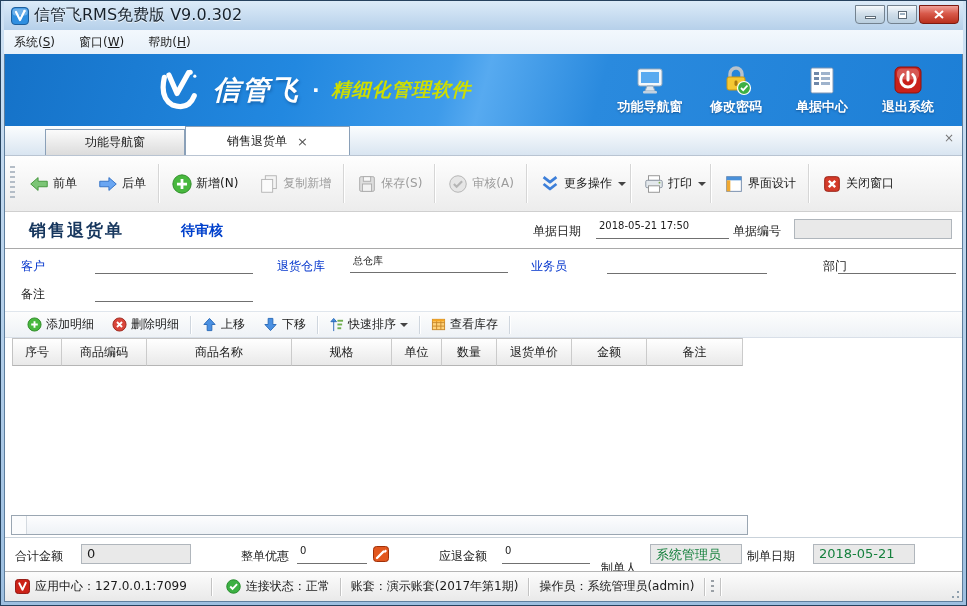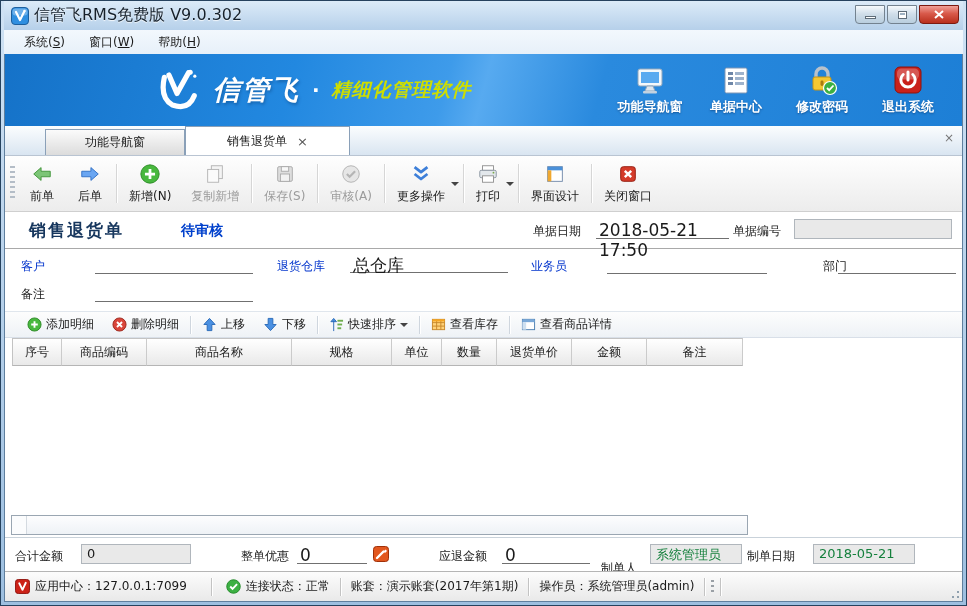--- a/index.html
+++ b/index.html
@@ -10,21 +10,21 @@
   .titlebar{height:29px;display:flex;align-items:center;padding:0 4px;background:linear-gradient(#dcebf8,#b6d0ea)}
   .app-ico{width:18px;height:18px;margin:0 5px 0 3px;flex:0 0 auto}
   .title-text{font-size:16px;color:#15202b;text-shadow:0 1px 1px rgba(255,255,255,.85)}
   .win-controls{margin-left:auto;display:flex;gap:2px;align-self:flex-start;padding-top:4px}
   .win-btn{width:30px;height:19px;border:1px solid #73828f;border-radius:0 0 4px 4px;background:linear-gradient(#f6fafd,#cfdde9 48%,#b9cede);display:flex;align-items:center;justify-content:center;cursor:pointer}
   .win-btn.close{width:40px;background:linear-gradient(#f0a198,#d8594a 45%,#b92f1d);border-color:#7c1a10}
   .g-min{width:11px;height:3px;background:#fff;border:1px solid #5e6c78;margin-top:6px}
   .g-max{width:9px;height:8px;border:1px solid #5e6c78;background:#fff;position:relative}
   .g-max::after{content:"";position:absolute;left:1px;right:1px;top:1px;height:2px;background:#9fb2c2}
   
-  .menubar{height:24px;background:linear-gradient(#f3f8fd,#e7f0f9);display:flex;align-items:center;padding-left:10px;gap:4px}
+  .menubar{height:24px;background:linear-gradient(#f3f8fd,#e7f0f9);display:flex;align-items:center;gap:4px}
   .menu-item{padding:2px 10px;cursor:pointer}
   .menu-item u{text-decoration:underline}
   
   .client{flex:1;background:#fff;border:1px solid #5f7f9e;border-top:none;display:flex;flex-direction:column;overflow:hidden}
   
   .banner{height:72px;background:linear-gradient(105deg,#1572c8 0%,#2288e0 30%,#3e9bea 46%,#57aaf0 50%,#2a8ade 62%,#1d7fd6 100%);display:flex;align-items:center;position:relative;overflow:hidden}
   .logo{display:flex;align-items:center;margin-left:146px;gap:10px}
   .logo-mark{width:52px;height:46px}
   .logo-text{font-size:27px;font-weight:bold;color:#fff;font-style:italic;letter-spacing:2px;text-shadow:1px 2px 3px rgba(0,40,90,.35)}
   .logo-dot{color:#fff;font-size:20px;font-weight:bold;margin:0 2px}
@@ -36,35 +36,35 @@
   
   .tabstrip{height:29px;background:linear-gradient(#fbfdfe,#d9e5f1);display:flex;align-items:flex-end;padding-left:40px;position:relative}
   .tab{border:1px solid #8aa0b8;border-bottom:none;display:flex;align-items:center;justify-content:center;cursor:pointer;gap:10px}
   .tab.inactive{height:26px;width:140px;background:linear-gradient(#fbfbfb,#dcdcdc)}
   .tab.active{height:29px;width:165px;background:#fff;font-weight:normal}
   .tab-close{color:#555;font-size:13px;line-height:1;cursor:pointer}
   .strip-close{position:absolute;right:8px;top:5px;color:#777;font-size:12px;cursor:pointer}
   
   .toolbar{height:57px;background:linear-gradient(#fefefe,#ececec);border-top:1px solid #b9c4d2;border-bottom:1px solid #cfcfcf;display:flex;align-items:stretch;padding:2px 0}
   .grip{width:5px;margin:8px 3px 8px 5px;background:repeating-linear-gradient(180deg,#b4bdc7 0 2px,transparent 2px 5px)}
-  .tb-btn{display:flex;flex-direction:column;align-items:center;justify-content:center;gap:3px;padding:2px 10px;min-width:48px;cursor:pointer;position:relative}
+  .tb-btn{display:flex;flex-direction:row;align-items:center;justify-content:center;gap:3px;padding:2px 10px;min-width:48px;cursor:pointer;position:relative}
   .tb-btn svg{width:22px;height:22px}
   .tb-btn .lbl{font-size:12px;white-space:nowrap}
   .tb-btn.disabled{cursor:default}
   .tb-btn.disabled .lbl{color:#9b9b9b}
   .tb-sep{width:1px;background:#d6d6d6;margin:6px 2px;box-shadow:1px 0 0 #fff}
   .caret{width:0;height:0;border-left:4px solid transparent;border-right:4px solid transparent;border-top:4px solid #444}
   .tb-caret{position:absolute;right:2px;top:24px}
   
   .form-header{height:37px;position:relative;border-bottom:1px solid #a9a9a9}
   .form-title{position:absolute;left:24px;top:7px;font-size:17px;font-weight:bold;color:#17375e;letter-spacing:2px}
   .form-status{position:absolute;left:176px;top:10px;font-size:14px;font-weight:bold;color:#0040cc}
   .lbl-blue{color:#0033cc}
   .lbl-dark{color:#222}
-  .u-input{display:inline-block;border-bottom:1px solid #707070;height:19px;font-size:17px;padding:0 3px;cursor:text}
+  .u-input{display:inline-block;border-bottom:1px solid #707070;height:19px;font-size:10px;padding:0 3px;cursor:text}
   .ro-box{background:#e9e9e9;border:1px solid #b0b6bc;height:20px;font-size:13px;padding:1px 5px;overflow:hidden;white-space:nowrap}
   .ro-gray{color:#15803d}
   .abs{position:absolute}
   .form-fields{height:62px;position:relative}
   
   .dtoolbar{height:27px;background:linear-gradient(#fdfdfd,#eef2f6);border-top:1px solid #e0e6ed;border-bottom:1px solid #d8dfe8;display:flex;align-items:center}
   .dt-btn{display:flex;align-items:center;gap:4px;padding:0 9px;cursor:pointer;height:100%}
   .dt-btn svg{width:15px;height:15px}
   .dt-sep{width:1px;height:18px;background:#cfd6de;box-shadow:1px 0 0 #fff;margin:0 2px}
   
@@ -139,39 +139,39 @@
           <svg viewBox="0 0 32 32">
             <rect x="4" y="5" width="24" height="17" rx="2" fill="#f4f8fb" stroke="#8fa6bd"></rect>
             <rect x="7" y="8" width="18" height="11" fill="#5aaaf0"></rect>
             <path d="M13 22 L19 22 L21 27 L11 27 Z" fill="#dde6ee" stroke="#8fa6bd"></path>
             <rect x="9" y="27" width="14" height="2.5" rx="1" fill="#c3d2e0"></rect>
           </svg>
           <span class="lbl">功能导航窗</span>
         </div>
         <div class="b-action">
           <svg viewBox="0 0 32 32">
+            <path d="M10 14 v-4 a6 6 0 0 1 12 0 v4" fill="none" stroke="#b9c2cb" stroke-width="3.4"></path>
+            <rect x="7" y="13" width="18" height="13" rx="2" fill="#f5c833" stroke="#c79514"></rect>
+            <rect x="14.5" y="16.5" width="3" height="5.5" rx="1.4" fill="#a97b10"></rect>
+            <circle cx="24" cy="24" r="6.5" fill="#3cb043" stroke="#fff" stroke-width="1.2"></circle>
+            <path d="M21 24 l2.2 2.2 L27.5 21.5" stroke="#fff" stroke-width="1.8" fill="none"></path>
+          </svg>
+          <span class="lbl">修改密码</span>
+        </div>
+        <div class="b-action">
+          <svg viewBox="0 0 32 32">
             <rect x="5" y="4" width="22" height="25" rx="1.5" fill="#fff" stroke="#7e96b5"></rect>
             <rect x="8" y="8" width="5" height="3" fill="#6f87a8"></rect>
               <rect x="15" y="8" width="9" height="3" fill="#9fb3cc"></rect>
             <rect x="8" y="13" width="5" height="3" fill="#6f87a8"></rect>
               <rect x="15" y="13" width="9" height="3" fill="#9fb3cc"></rect>
             <rect x="8" y="18" width="5" height="3" fill="#6f87a8"></rect>
               <rect x="15" y="18" width="9" height="3" fill="#9fb3cc"></rect>
           </svg>
           <span class="lbl">单据中心</span>
-        </div>
-        <div class="b-action">
-          <svg viewBox="0 0 32 32">
-            <path d="M10 14 v-4 a6 6 0 0 1 12 0 v4" fill="none" stroke="#b9c2cb" stroke-width="3.4"></path>
-            <rect x="7" y="13" width="18" height="13" rx="2" fill="#f5c833" stroke="#c79514"></rect>
-            <rect x="14.5" y="16.5" width="3" height="5.5" rx="1.4" fill="#a97b10"></rect>
-            <circle cx="24" cy="24" r="6.5" fill="#3cb043" stroke="#fff" stroke-width="1.2"></circle>
-            <path d="M21 24 l2.2 2.2 L27.5 21.5" stroke="#fff" stroke-width="1.8" fill="none"></path>
-          </svg>
-          <span class="lbl">修改密码</span>
         </div>
         <div class="b-action">
           <svg viewBox="0 0 32 32">
             <rect x="3" y="3" width="26" height="26" rx="5" fill="#c9211b" stroke="#8f120d"></rect>
             <rect x="5" y="4.5" width="22" height="11" rx="4.5" fill="rgba(255,255,255,.25)"></rect>
             <path d="M16 8 v8" stroke="#fff" stroke-width="3" stroke-linecap="round"></path>
             <path d="M11.2 10.5 a7.2 7.2 0 1 0 9.6 0" fill="none" stroke="#fff" stroke-width="3" stroke-linecap="round"></path>
           </svg>
           <span class="lbl">退出系统</span>
         </div>
@@ -338,28 +338,20 @@
       <div class="dt-sep"></div>
       <div class="dt-btn">
         <svg viewBox="0 0 16 16">
             <rect x="1.5" y="2.5" width="13" height="11" fill="#ffd27a" stroke="#c8882a"></rect>
             <path d="M1.5 6 H14.5 M1.5 9.7 H14.5 M6 2.5 V13.5 M10.5 2.5 V13.5" stroke="#c8882a" stroke-width="1"></path>
             <rect x="1.5" y="2.5" width="13" height="2.2" fill="#f5a623"></rect>
           </svg>
         <span>查看库存</span>
       </div>
       <div class="dt-sep"></div>
-      <div class="dt-btn">
-        <svg viewBox="0 0 16 16">
-            <rect x="1.5" y="2.5" width="13" height="11" fill="#fff" stroke="#4a7db0"></rect>
-            <rect x="1.5" y="2.5" width="13" height="3" fill="#7aa8d8"></rect>
-            <rect x="1.5" y="5.5" width="4" height="8" fill="#cfe0f0"></rect>
-          </svg>
-        <span>查看商品详情</span>
-      </div>
     </div>
 
     <div class="grid-header">
       <div class="gh-cell" style="width:50px">序号</div>
       <div class="gh-cell" style="width:85px">商品编码</div>
       <div class="gh-cell" style="width:145px">商品名称</div>
       <div class="gh-cell" style="width:100px">规格</div>
       <div class="gh-cell" style="width:50px">单位</div>
       <div class="gh-cell" style="width:55px">数量</div>
       <div class="gh-cell" style="width:75px">退货单价</div>

